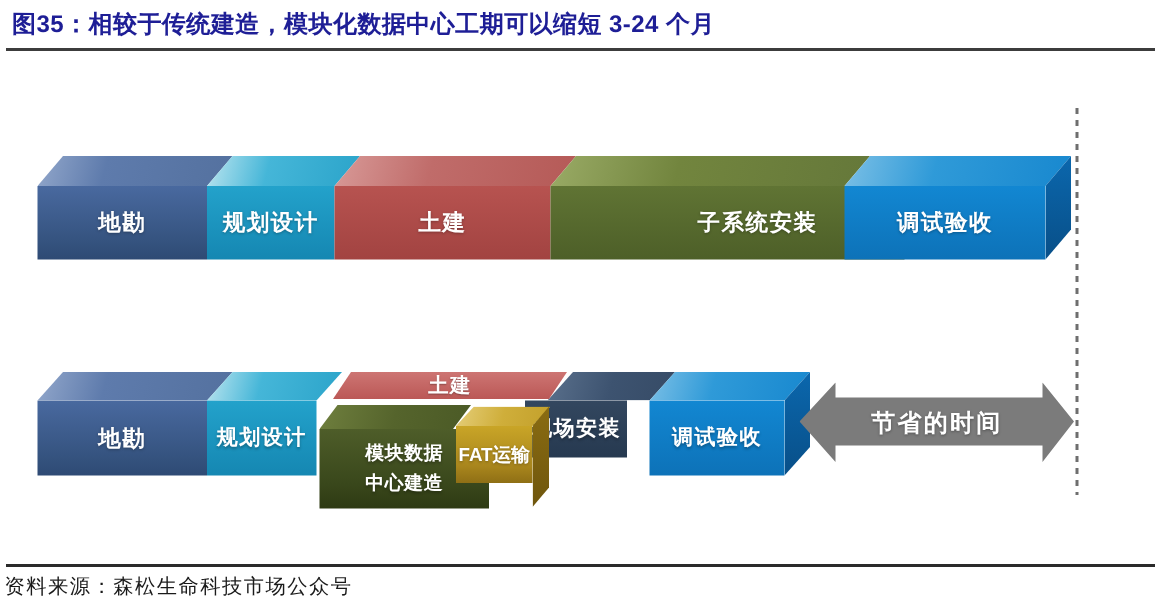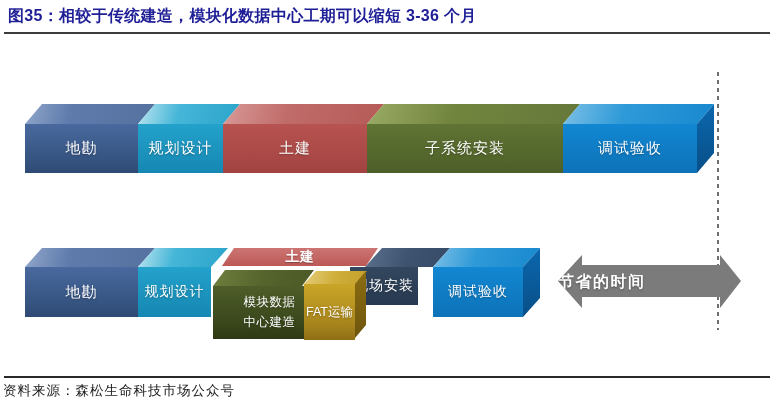--- a/index.html
+++ b/index.html
@@ -14,76 +14,76 @@
   .title-rule{position:absolute;left:4px;top:32px;width:766px;height:2px;background:#3c3c3c;}
   .section-label{
     position:absolute;left:18px;font-size:15px;font-weight:bold;color:#189fd5;letter-spacing:.5px;
   }
   .section-label.trad{top:59px;}
   .section-label.mod{top:204px;}
 
   .seg-top,.seg-front,.seg-side,.red-band,.arrow{position:absolute;}
   .seg-front{
     display:flex;align-items:center;justify-content:center;
-    color:#ffffff;font-weight:normal;font-size:15px;letter-spacing:1px;
+    color:#ffffff;font-weight:bold;font-size:15px;letter-spacing:1px;
     text-shadow:0 1px 2px rgba(0,0,0,.3);
   }
   .skew17{clip-path:polygon(17px 0,100% 0,calc(100% - 17px) 100%,0 100%);}
   .skew12{clip-path:polygon(12px 0,100% 0,calc(100% - 12px) 100%,0 100%);}
 
   
   .c-dikan  .seg-top{background:linear-gradient(105deg,#92a7cb,#5e7bac 35%,#54719f);}
   .c-dikan  .seg-front{background:linear-gradient(180deg,#49699f,#35537f 75%,#2e4a74);}
   .c-guihua .seg-top{background:linear-gradient(105deg,#bce5ef,#45b6d8 40%,#2ba4ca);}
   .c-guihua .seg-front{background:linear-gradient(180deg,#23a2cb,#1587b2);}
   .c-tujian .seg-top{background:linear-gradient(105deg,#d89a98,#c06c6a 40%,#b55a57);}
   .c-tujian .seg-front{background:linear-gradient(180deg,#b75350,#a24341);}
   .c-zixitong .seg-top{background:linear-gradient(105deg,#9aab66,#72853e 40%,#65783a);}
-  .c-zixitong .seg-front{background:linear-gradient(180deg,#607434,#4d5f28);}
+  .c-zixitong .seg-front{background:linear-gradient(180deg,#607434,#4d5f28);padding-left:40px;}
   .c-tiaoshi .seg-top{background:linear-gradient(105deg,#7cc0e6,#2f9ad8 40%,#1888cf);}
   .c-tiaoshi .seg-front{background:linear-gradient(180deg,#1287d2,#0d72b8);}
   .c-tiaoshi .seg-side{background:linear-gradient(180deg,#0b67ad,#084f88);}
   .red-band{
     background:linear-gradient(180deg,#cd7573,#bb5856);
     display:flex;align-items:center;justify-content:center;
     color:#fff;font-weight:bold;font-size:13.5px;letter-spacing:1px;text-shadow:0 1px 1px rgba(0,0,0,.3);
   }
   .c-mokuai .seg-top{background:linear-gradient(105deg,#6f7f3e,#55642c 50%,#4b5a26);}
   .c-mokuai .seg-front{background:linear-gradient(180deg,#4e5d29,#39471b 70%,#2e3a13);font-size:12.5px;letter-spacing:.5px;}
   .c-fat .seg-top{background:linear-gradient(105deg,#e5ce79,#cfae3a 50%,#c3a02b);}
   .c-fat .seg-front{background:linear-gradient(180deg,#c9a527,#a9861d 70%,#8f6f15);font-size:12.5px;letter-spacing:0;}
   .c-fat .seg-side{background:linear-gradient(180deg,#8a6c12,#6f560d);}
   .c-xianchang .seg-top{background:linear-gradient(105deg,#5a708c,#3d5370 50%,#364b66);}
   .c-xianchang .seg-front{background:linear-gradient(180deg,#33475f,#263950);font-size:14px;}
 
   .wrap-label{width:56px;text-align:center;word-break:break-all;line-height:1.55;}
 
   .arrow{
-    left:558px;top:248px;width:183px;height:68px;background:#7b7b7b;z-index:3;
+    left:533px;top:248px;width:183px;height:68px;background:#7b7b7b;z-index:3;
     clip-path:polygon(0 33px,24px 7px,24px 17px,162px 17px,162px 7px,183px 33px,162px 60px,162px 49px,24px 49px,24px 60px);
-    display:flex;align-items:center;justify-content:flex-start;
+    display:flex;align-items:center;justify-content:center;
   }
   .arrow span{color:#fff;font-weight:bold;font-size:16px;letter-spacing:1.5px;text-shadow:0 1px 2px rgba(0,0,0,.35);}
 
   .dash-line{
     position:absolute;left:717px;top:72px;width:2px;height:258px;
     background:repeating-linear-gradient(180deg,#6e6e6e 0 4px,transparent 4px 8px);
   }
   .bottom-rule{position:absolute;left:4px;top:376px;width:766px;height:2px;background:#2a2a2a;}
   .source{
     position:absolute;left:3px;top:382px;font-size:13.5px;color:#1a1a1a;
     font-family:"Liberation Serif","DejaVu Serif",serif;letter-spacing:1px;
   }
 </style>
 </head>
 <body>
 
 <div class="canvas">
 
-  <div class="title">图35：相较于传统建造，模块化数据中心工期可以缩短 3-36 个月</div>
+  <div class="title">图35：相较于传统建造，模块化数据中心工期可以缩短 3-24 个月</div>
   <div class="title-rule"></div>
 
 
   <div class="c-dikan">
     <div class="seg-top skew17" style="left:25px;top:104px;width:130px;height:20px;"></div>
     <div class="seg-front" style="left:25px;top:124px;width:113px;height:49px;">
       <span>地勘</span>
     </div>
   </div>
 
@@ -137,21 +137,21 @@
 
   <div class="c-mokuai" style="z-index:2;position:absolute;">
     <div class="seg-top skew12" style="left:213px;top:270px;width:101px;height:16px;z-index:2;"></div>
     <div class="seg-front" style="left:213px;top:286px;width:113px;height:53px;z-index:2;">
       <span class="wrap-label">模块数据中心建造</span>
     </div>
   </div>
 
   <div class="c-fat">
     <div class="seg-top skew12" style="left:304px;top:271px;width:63px;height:13px;z-index:2;"></div>
-    <div class="seg-front" style="left:304px;top:284px;width:51px;height:56px;z-index:2;">
+    <div class="seg-front" style="left:304px;top:284px;width:51px;height:38px;z-index:2;">
       <span>FAT运输</span>
     </div>
     <div class="seg-side" style="left:355px;top:271px;width:11px;height:67px;z-index:2;clip-path:polygon(0 13px,100% 0,100% 54px,0 100%);"></div>
   </div>
 
   <div class="c-xianchang">
     <div class="seg-top skew17" style="left:365px;top:248px;width:85px;height:19px;"></div>
     <div class="seg-front" style="left:350px;top:267px;width:68px;height:38px;">
       <span>现场安装</span>
     </div>

